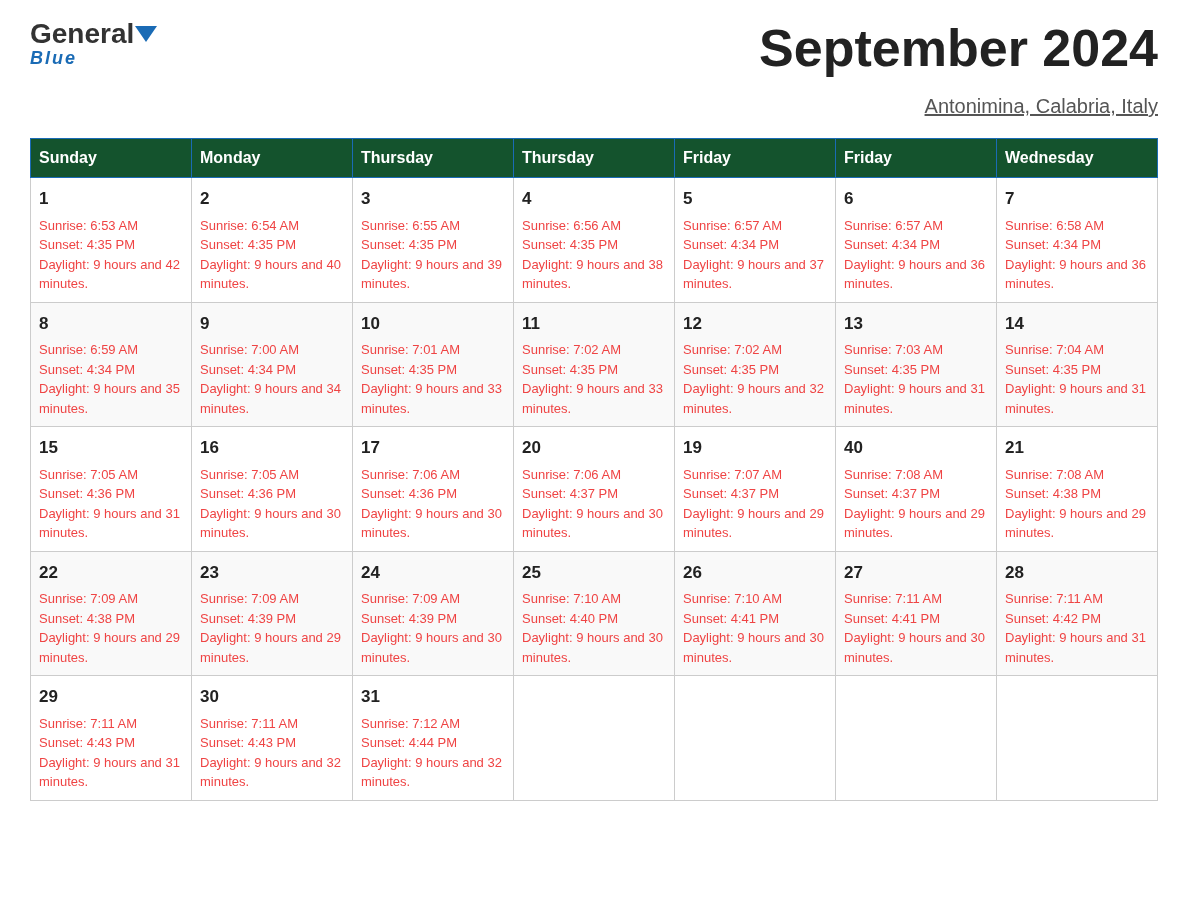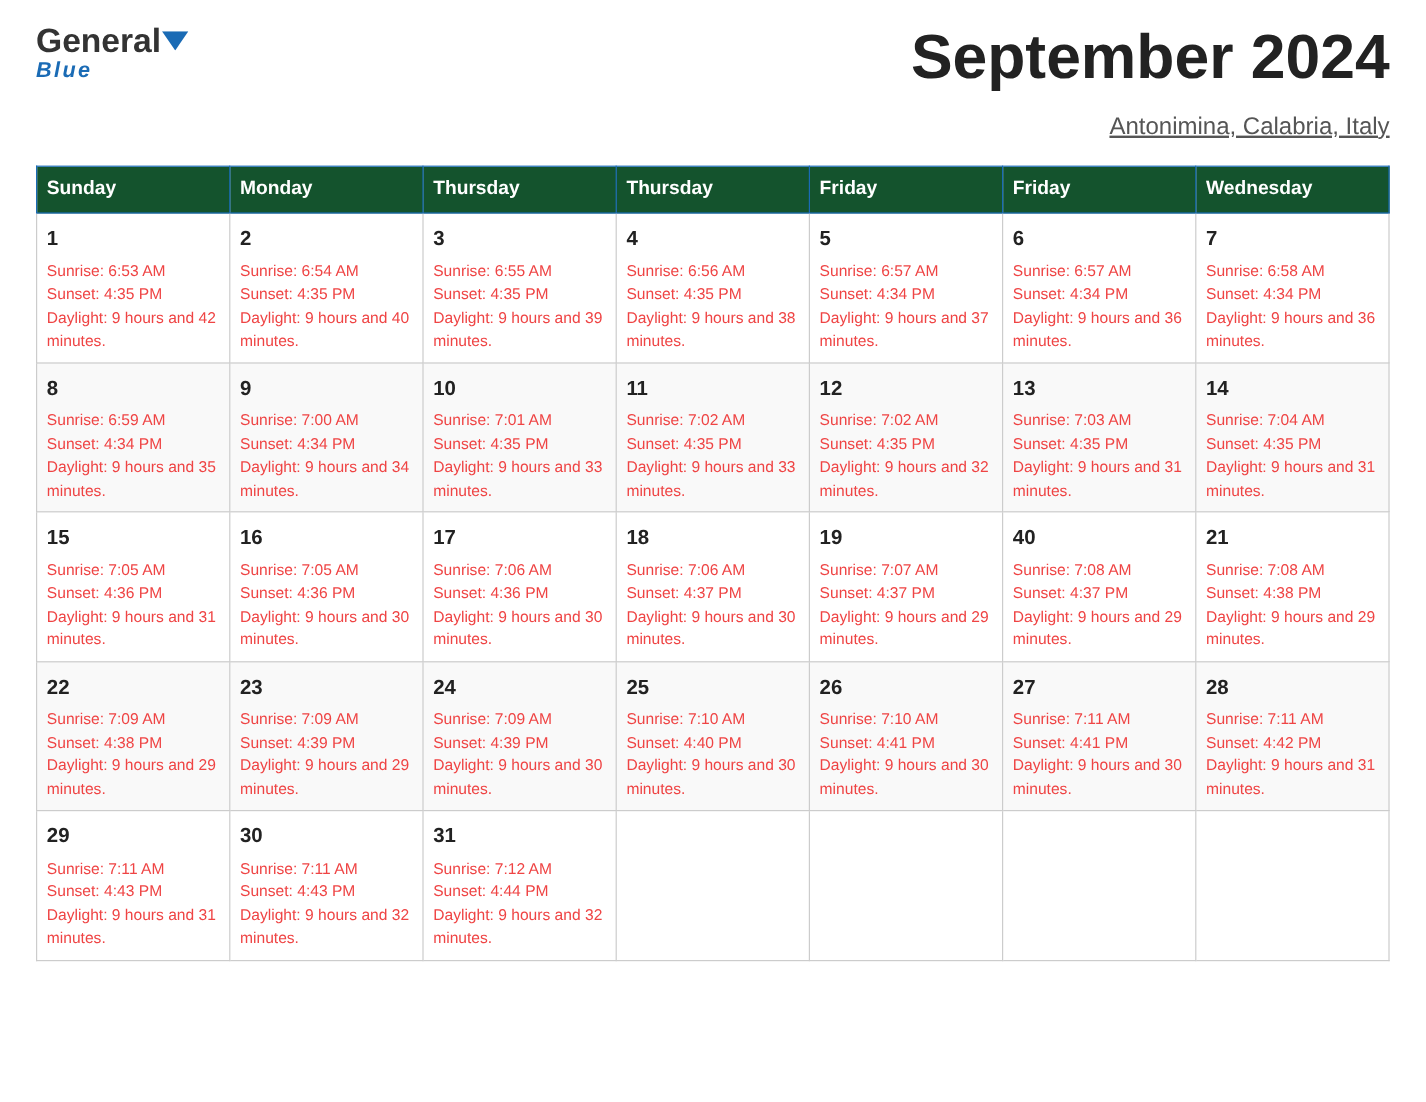--- a/index.html
+++ b/index.html
@@ -192,21 +192,21 @@
       </td>
         <td>
         <span class="day-number">16</span>
         <span class="day-info">Sunrise: 7:05 AM<br>Sunset: 4:36 PM<br>Daylight: 9 hours and 30 minutes.</span>
       </td>
         <td>
         <span class="day-number">17</span>
         <span class="day-info">Sunrise: 7:06 AM<br>Sunset: 4:36 PM<br>Daylight: 9 hours and 30 minutes.</span>
       </td>
         <td>
-        <span class="day-number">18</span>
+        <span class="day-number">20</span>
         <span class="day-info">Sunrise: 7:06 AM<br>Sunset: 4:37 PM<br>Daylight: 9 hours and 30 minutes.</span>
       </td>
         <td>
         <span class="day-number">19</span>
         <span class="day-info">Sunrise: 7:07 AM<br>Sunset: 4:37 PM<br>Daylight: 9 hours and 29 minutes.</span>
       </td>
         <td>
         <span class="day-number">40</span>
         <span class="day-info">Sunrise: 7:08 AM<br>Sunset: 4:37 PM<br>Daylight: 9 hours and 29 minutes.</span>
       </td>

